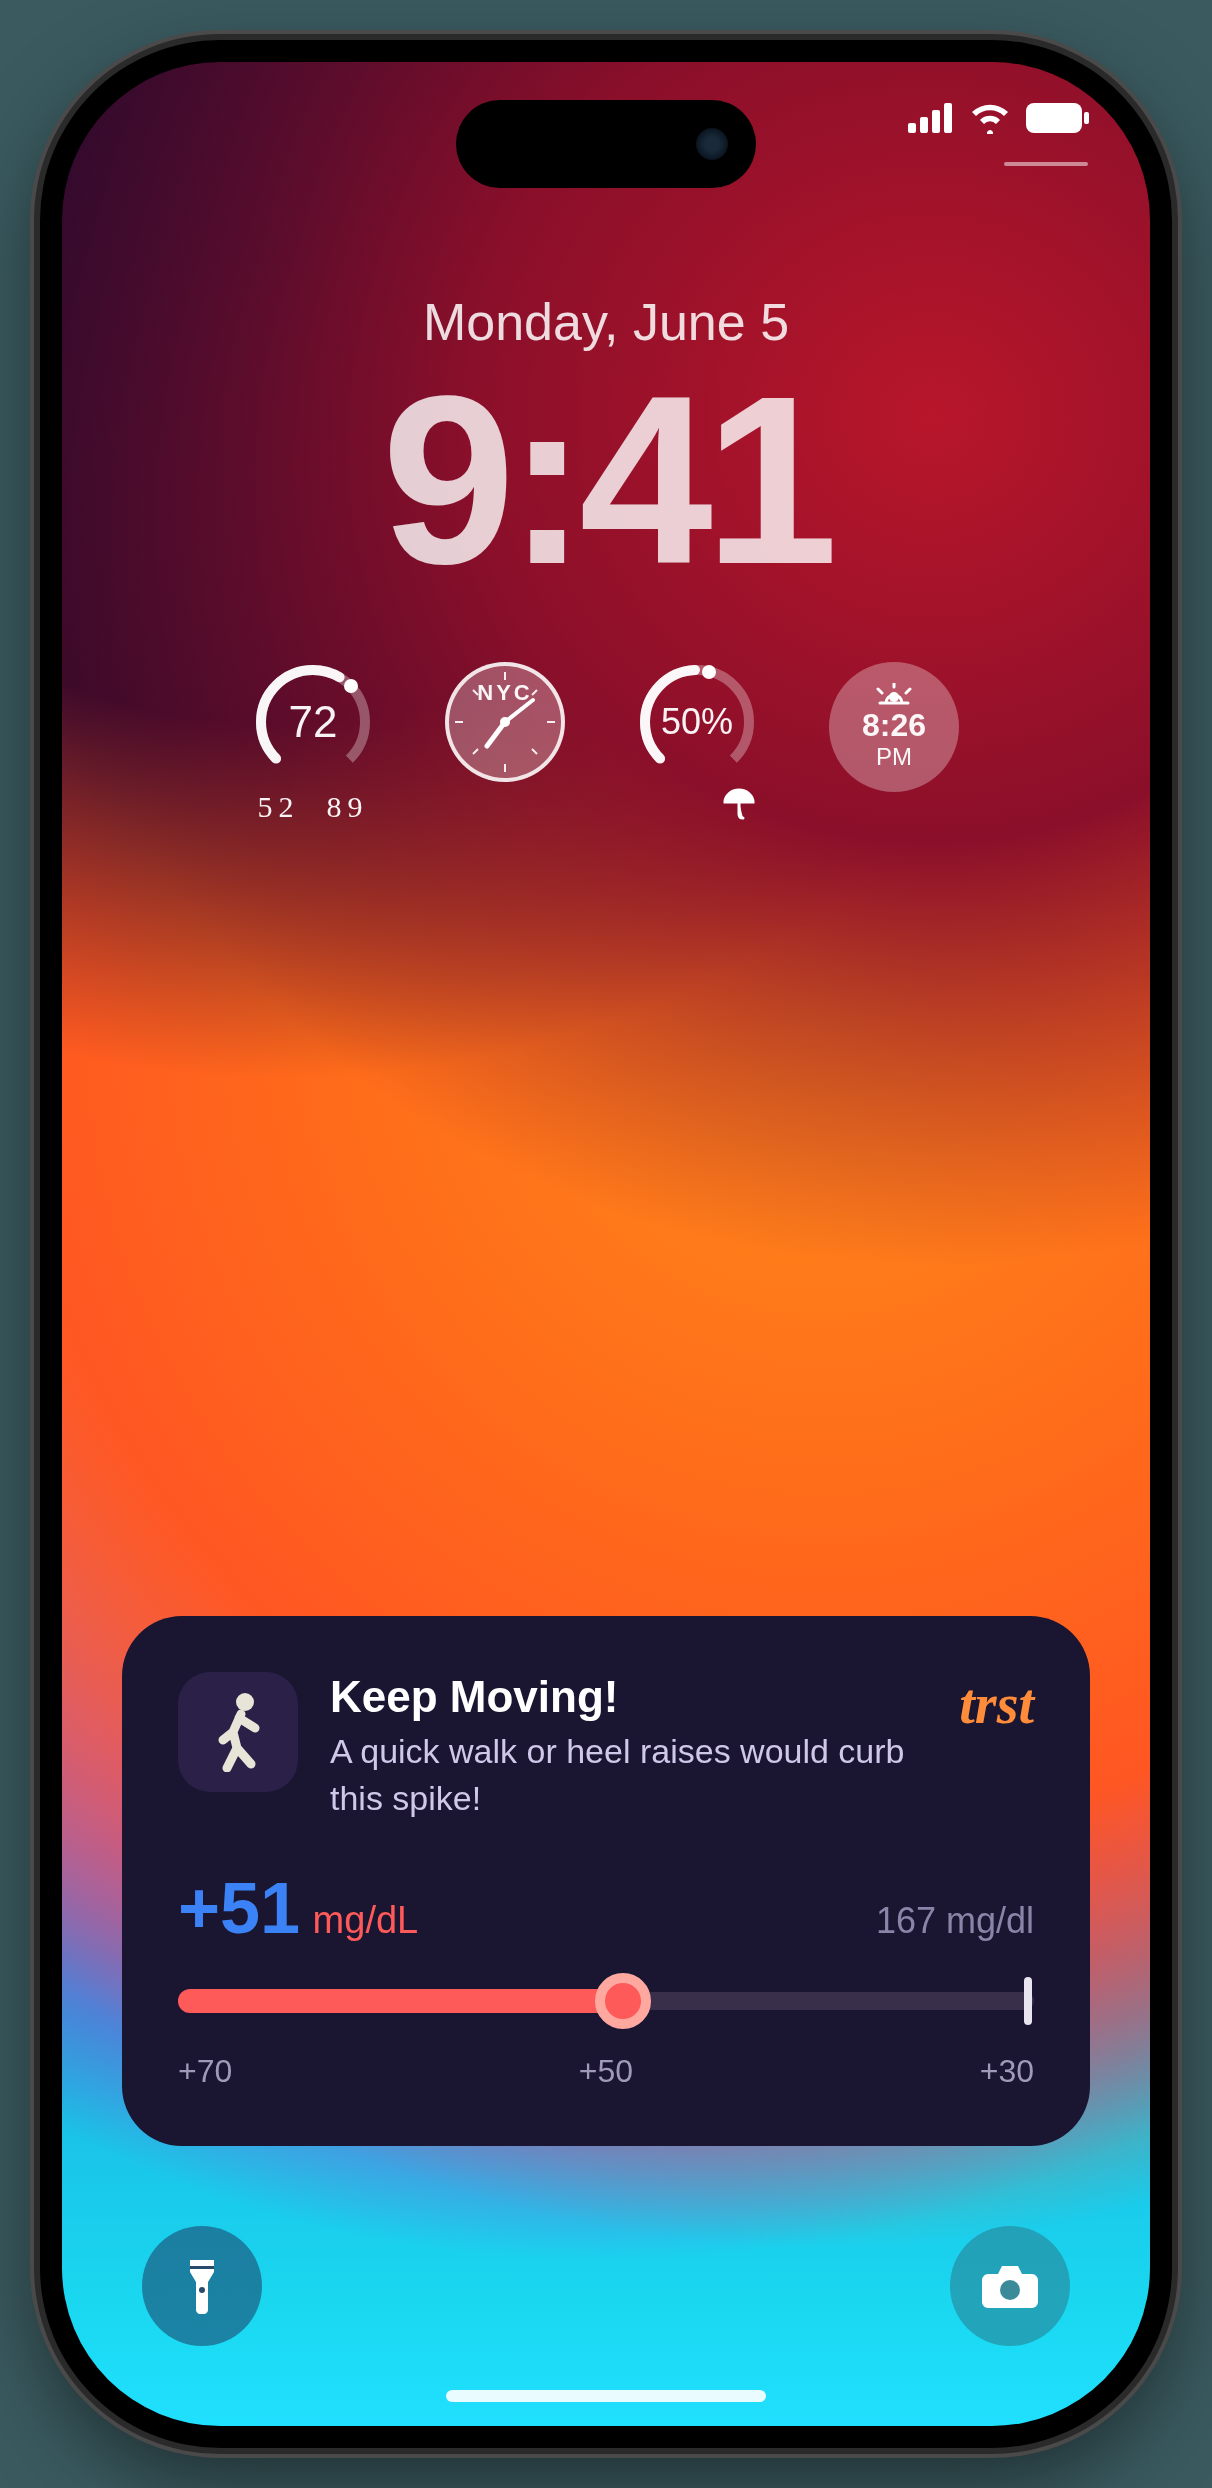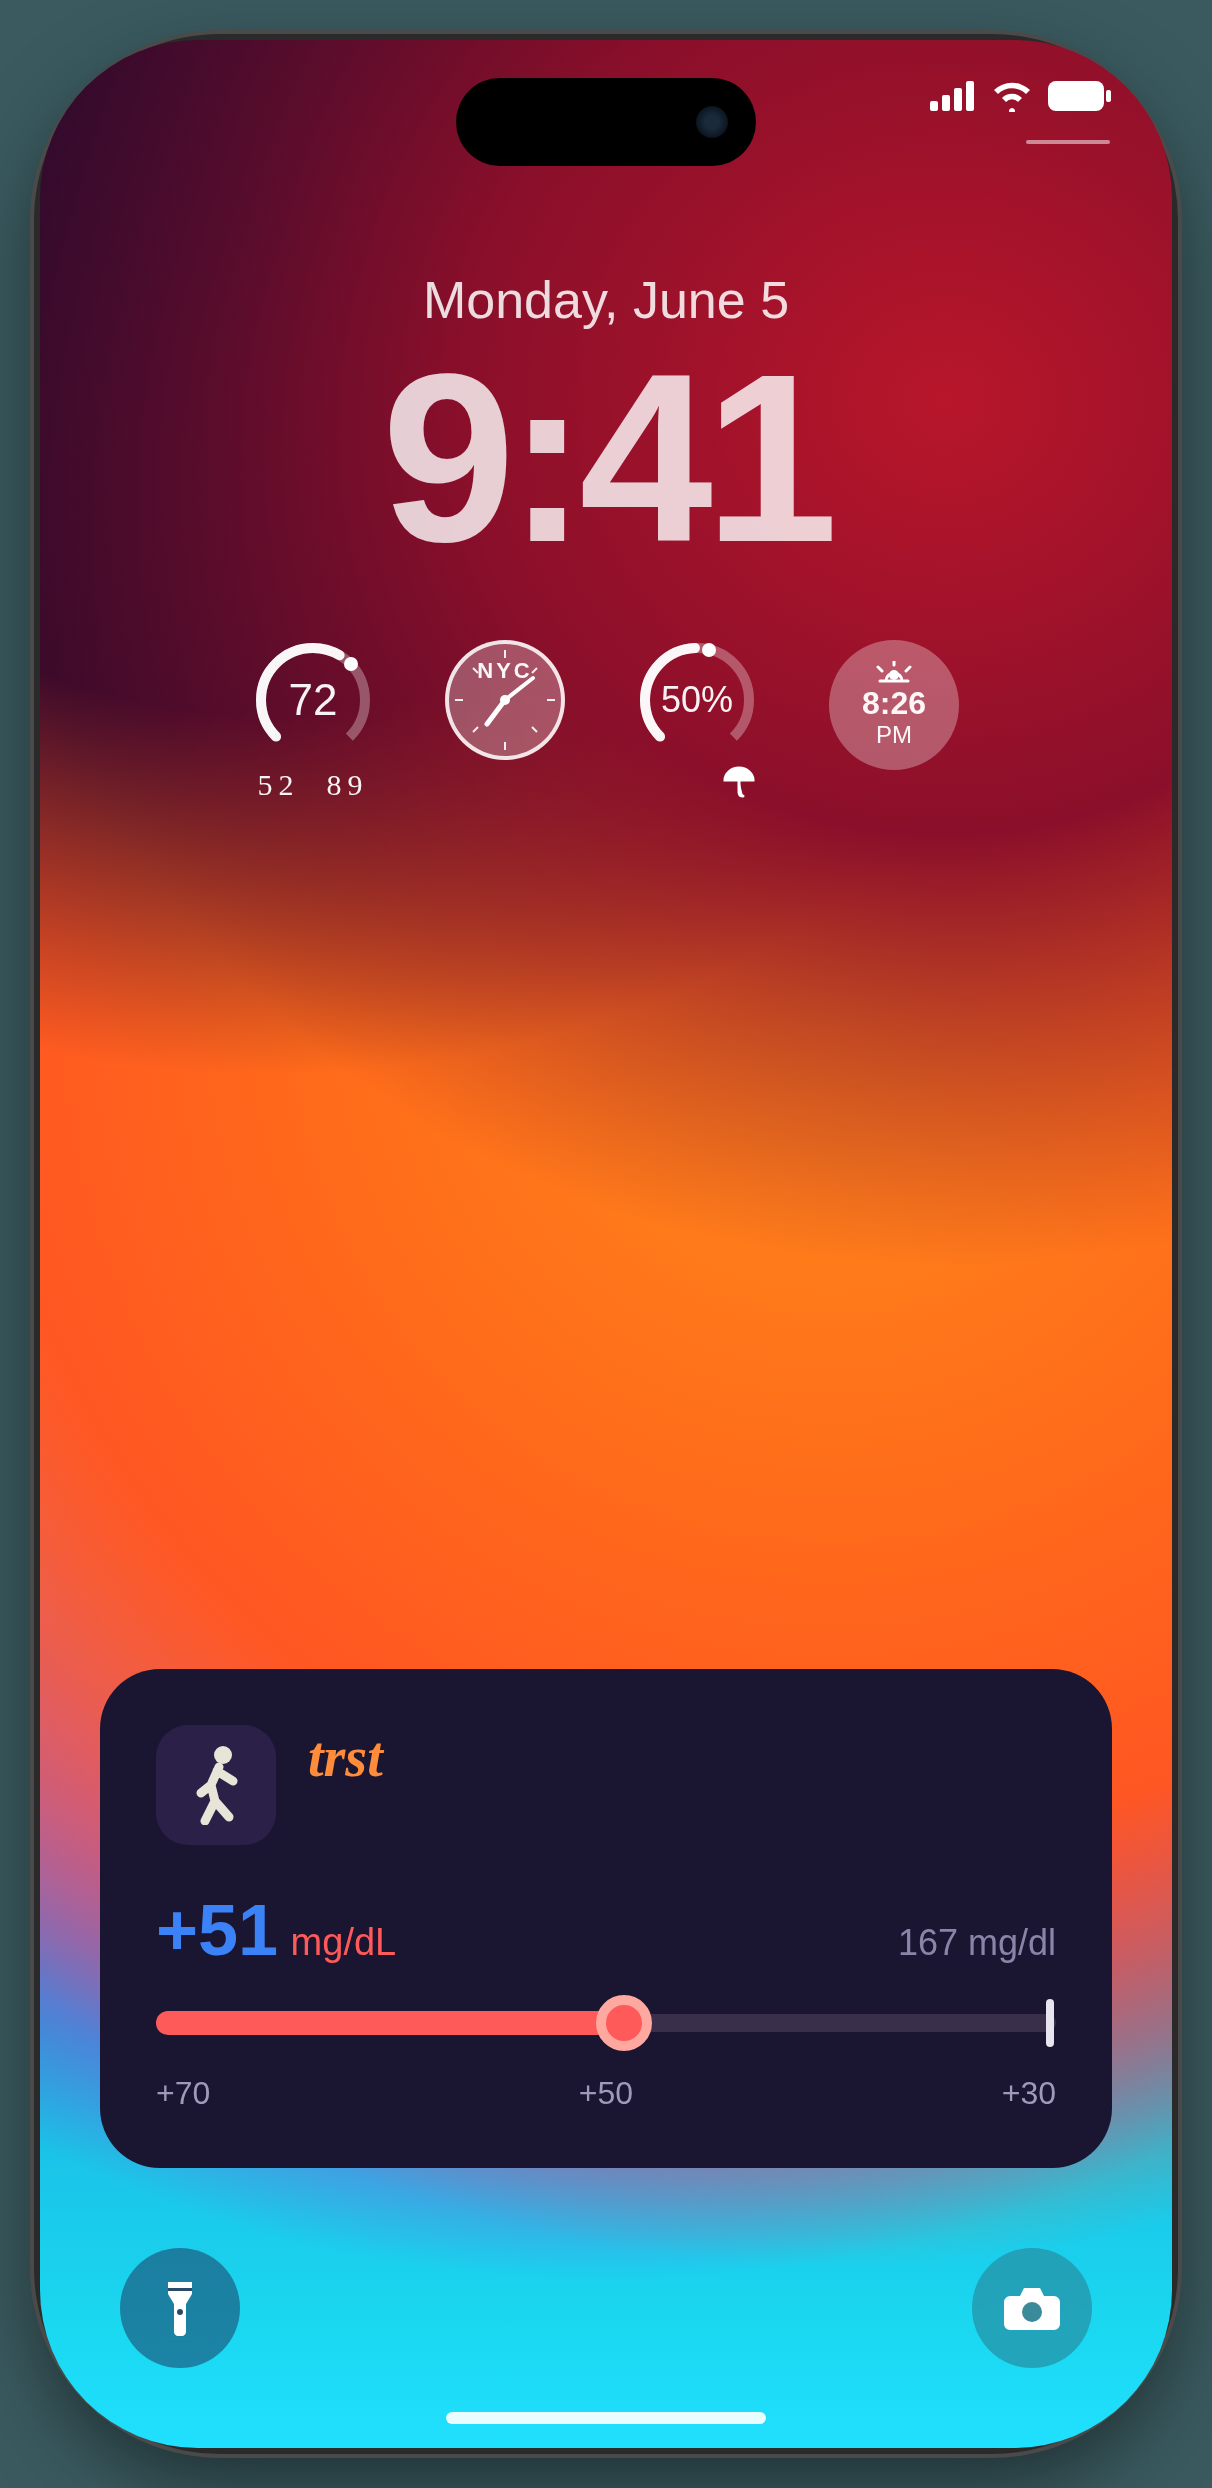--- a/index.html
+++ b/index.html
@@ -10,20 +10,21 @@
   align-items: center;
   min-height: 100vh;
   font-family: -apple-system, BlinkMacSystemFont, 'Segoe UI', sans-serif;
   padding: 40px;
 }
 .phone-frame {
   width: 1132px;
   height: 2408px;
   background: #000;
   border-radius: 180px;
+  padding: 22px;
   box-shadow: 0 0 0 6px #2a2a2a, 0 0 0 10px #4a4a4a, 0 30px 80px rgba(0,0,0,0.5);
   position: relative;
 }
 .screen {
   width: 100%;
   height: 100%;
   border-radius: 158px;
   overflow: hidden;
   position: relative;
   background:
@@ -278,20 +279,24 @@
     </div>
 
     <div class="notification-card">
       <div class="notif-header">
         <div class="notif-icon-box">
           <svg width="70" height="80" viewBox="0 0 70 80">
             <circle cx="42" cy="10" r="9" fill="#e8e5d8"></circle>
             <path d="M38 22 L30 40 L20 48 M30 40 L34 56 L24 76 M34 56 L48 72 M36 26 L52 36" stroke="#e8e5d8" stroke-width="9" stroke-linecap="round" stroke-linejoin="round" fill="none"></path>
           </svg>
         </div>
+        <div class="notif-text">
+          <div class="notif-title">Keep Moving!</div>
+          <div class="notif-body">A quick walk or heel raises would curb this spike!</div>
+        </div>
         <div class="notif-brand">trst</div>
       </div>
 
       <div class="notif-metrics">
         <div>
           <span class="notif-delta">+51</span>
           <span class="notif-unit">mg/dL</span>
         </div>
         <div class="notif-current">167 mg/dl</div>
       </div>

